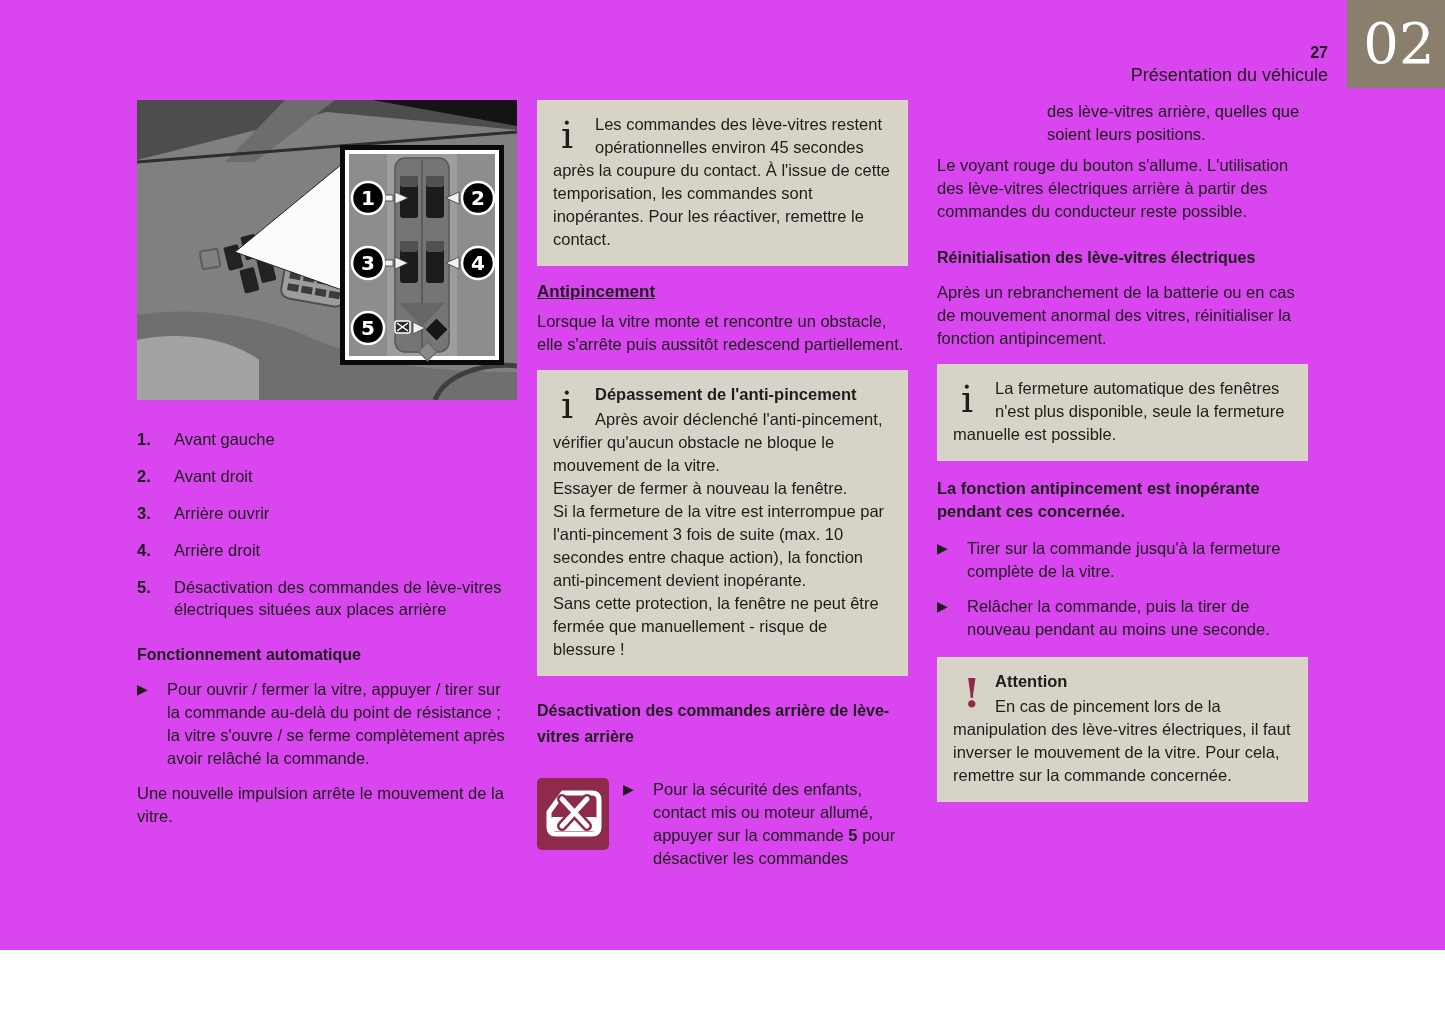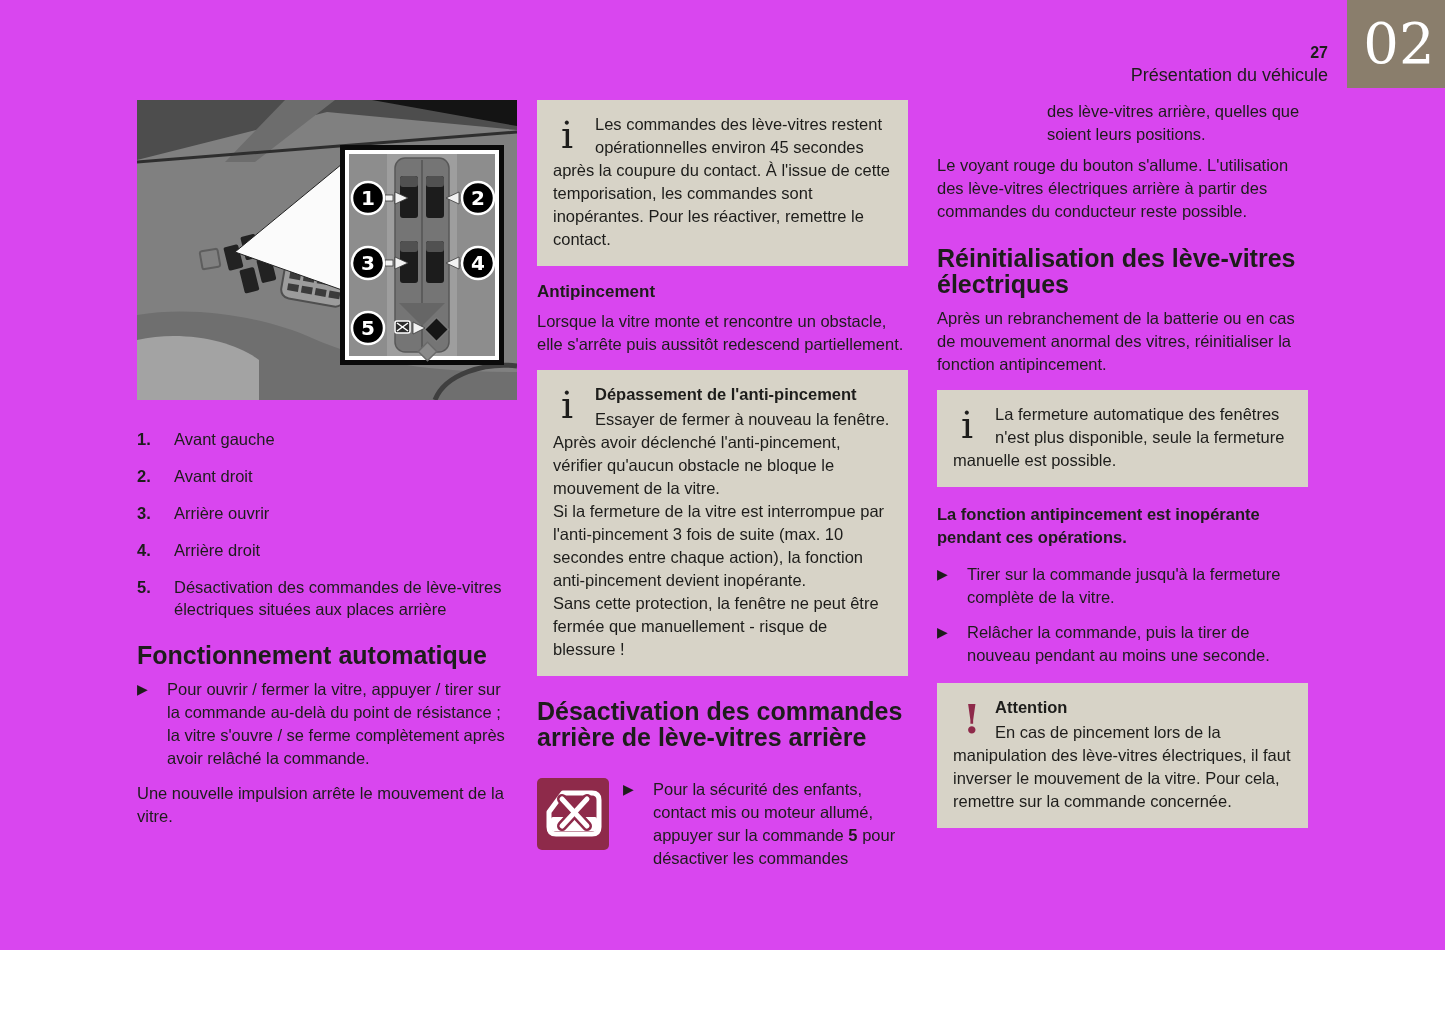--- a/index.html
+++ b/index.html
@@ -14,22 +14,22 @@
   .chapter-tab {
     position:absolute; top:0; right:0; width:98px; height:88px; background:#8a7e6c;
     display:flex; align-items:center; justify-content:center;padding-left:6px;
   }
   .chapter-tab span { font-family:"DejaVu Serif", serif; font-size:56px; color:#ffffff; line-height:1; }
   
   .col-left  { position:absolute; left:137px; top:100px; width:380px; }
   .col-mid   { position:absolute; left:537px; top:100px; width:371px; }
   .col-right { position:absolute; left:937px; top:100px; width:371px; }
   .body-text { font-size:16.5px; line-height:23px; }
-  .h-section { font-size:25px; line-height:26px; font-weight:700; margin:22px 0 10px; }
-  .h-sub { font-size:17px; font-weight:700; margin:16px 0 8px; }
+  .h-section { font-size:16px; line-height:26px; font-weight:700; margin:22px 0 10px; }
+  .h-sub { font-size:17px; font-weight:700; margin:16px 0 8px;text-decoration:underline; }
   .bold { font-weight:700; }
   p { margin:0 0 14px; }
   
   .figure { width:380px; height:300px; display:block; }
   
   .legend { margin-top:28px; }
   .legend-item { display:flex; font-size:16.5px; line-height:22px; margin-bottom:15px; }
   .legend-num { flex:0 0 37px; font-weight:700; }
   
   .bullet { display:flex; margin:0 0 12px; }
@@ -203,22 +203,22 @@
       <span class="info-i">i</span>
       <span>Les commandes des lève-vitres restent opérationnelles environ 45 secondes après la coupure du contact. À l'issue de cette temporisation, les commandes sont inopérantes. Pour les réactiver, remettre le contact.</span>
     </div>
 
     <div class="h-sub">Antipincement</div>
     <p class="body-text">Lorsque la vitre monte et rencontre un obstacle, elle s'arrête puis aussitôt redescend partiellement.</p>
 
     <div class="info-box body-text">
       <span class="info-i">i</span>
       <div class="info-title">Dépassement de l'anti-pincement</div>
+      <div>Après avoir déclenché l'anti-pincement, vérifier qu'aucun obstacle ne bloque le mouvement de la vitre.</div>
       <div>Essayer de fermer à nouveau la fenêtre.</div>
-      <div>Après avoir déclenché l'anti-pincement, vérifier qu'aucun obstacle ne bloque le mouvement de la vitre.</div>
       <div>Si la fermeture de la vitre est interrompue par l'anti-pincement 3 fois de suite (max. 10 secondes entre chaque action), la fonction anti-pincement devient inopérante.</div>
       <div>Sans cette protection, la fenêtre ne peut être fermée que manuellement - risque de blessure !</div>
     </div>
 
     <div class="h-section">Désactivation des commandes arrière de lève-vitres arrière</div>
 
     <div class="lock-row">
       <div class="lock-icon">
         <svg width="72" height="72" viewBox="0 0 72 72">
           <rect x="0" y="0" width="72" height="72" rx="5" fill="#8e2a4a"></rect>
@@ -248,21 +248,21 @@
     <p class="body-text">Le voyant rouge du bouton s'allume. L'utilisation des lève-vitres électriques arrière à partir des commandes du conducteur reste possible.</p>
 
     <div class="h-section">Réinitialisation des lève-vitres électriques</div>
     <p class="body-text">Après un rebranchement de la batterie ou en cas de mouvement anormal des vitres, réinitialiser la fonction antipincement.</p>
 
     <div class="info-box body-text">
       <span class="info-i">i</span>
       <div>La fermeture automatique des fenêtres n'est plus disponible, seule la fermeture manuelle est possible.</div>
     </div>
 
-    <p class="body-text bold">La fonction antipincement est inopérante pendant ces opérations.</p>
+    <p class="body-text bold">La fonction antipincement est inopérante pendant ces concernée.</p>
 
     <div class="bullet body-text">
       <span class="arrow">▶</span>
       <span>Tirer sur la commande jusqu'à la fermeture complète de la vitre.</span>
     </div>
     <div class="bullet body-text">
       <span class="arrow">▶</span>
       <span>Relâcher la commande, puis la tirer de nouveau pendant au moins une seconde.</span>
     </div>
 

